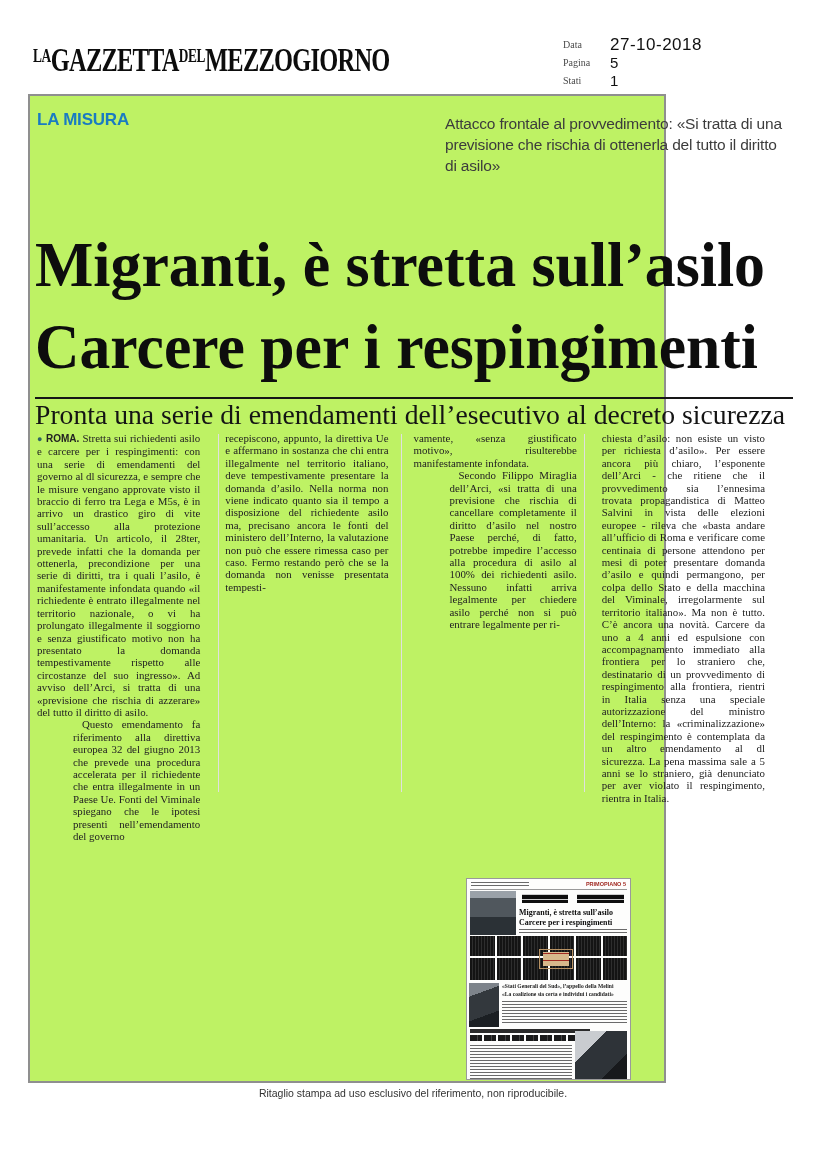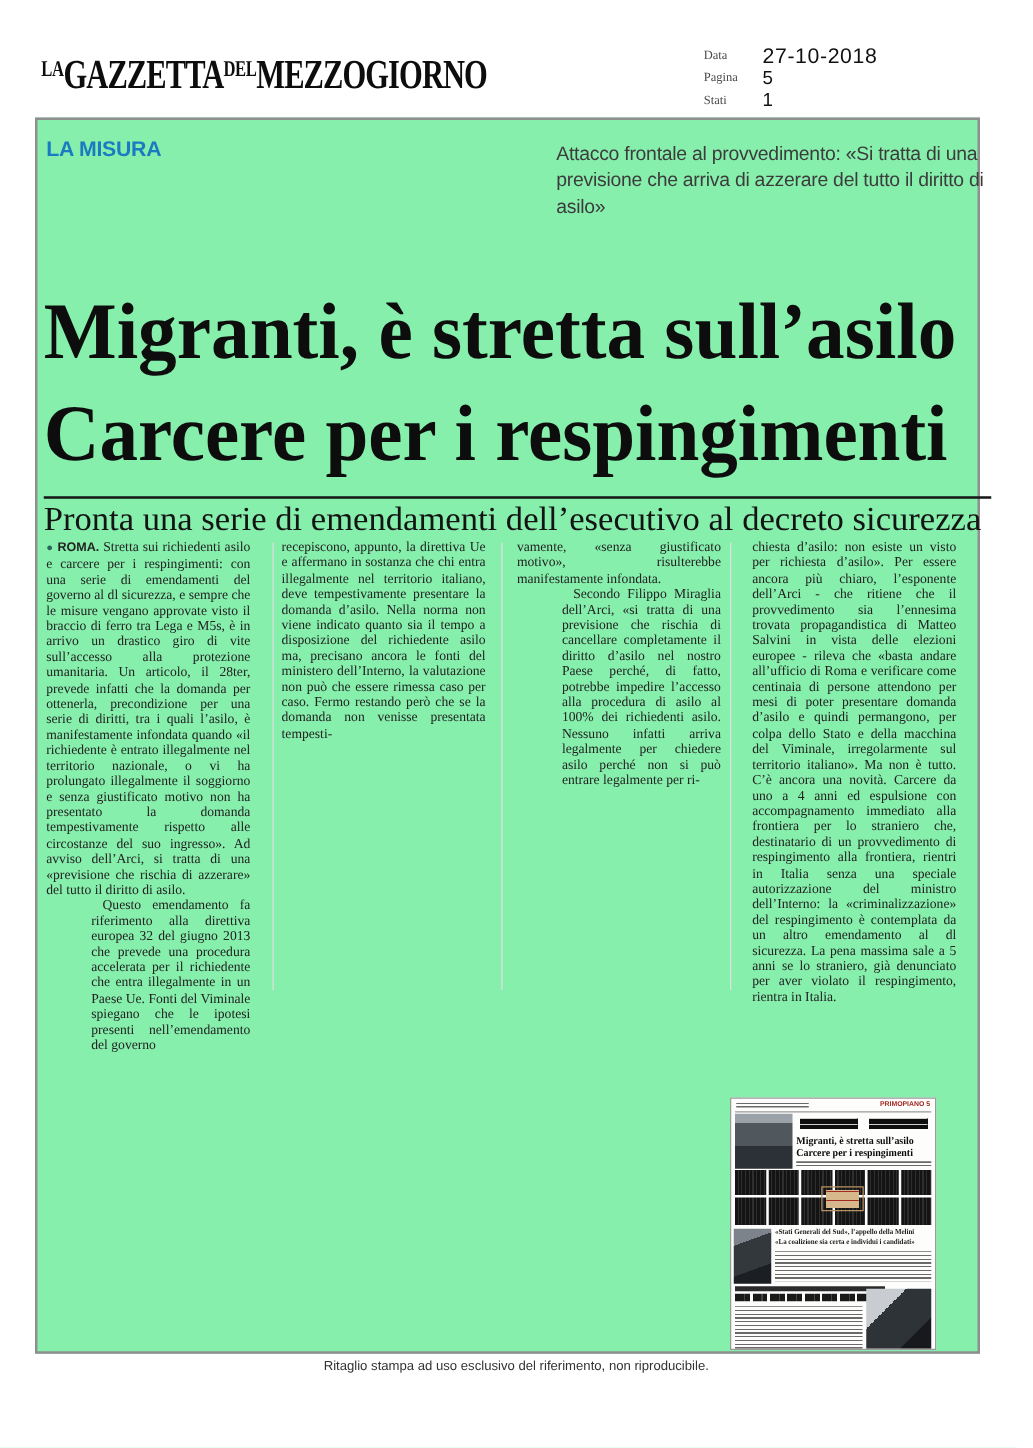--- a/index.html
+++ b/index.html
@@ -13,21 +13,21 @@
           font-family:"Liberation Serif", serif; font-weight:bold; color:#0d0d0d; letter-spacing:-1px; }
   .logo .big { font-size:33px; }
   .logo .small { font-size:18px; position:relative; top:-9px; letter-spacing:-.5px; }
   .meta { position:absolute; left:530px; top:-4px; display:grid; grid-template-columns:47px auto; row-gap:1px; }
   .meta .lbl { font-family:"Liberation Serif", serif; font-size:10px; color:#4a4a4a; align-self:center; }
   .meta .val { font-family:"Liberation Sans", sans-serif; color:#111; line-height:17px; }
   .meta .v1 { font-size:17px; letter-spacing:.5px; }
   .meta .v2, .meta .v3 { font-size:15px; }
 
   
-  .clip { position:absolute; left:28px; top:94px; width:756px; height:989px; border:2px solid #8f8f8f; background:#86efac; }
+  .clip { position:absolute; left:28px; top:94px; width:638px; height:989px; border:2px solid #8f8f8f; background:#bef264; }
 
   .kickers { position:absolute; left:7px; top:14px; width:752px; display:flex; }
   .kick { width:408px; }
   .kick.right { width:344px; }
   .kick-label { font-family:"Liberation Sans", sans-serif; font-weight:bold; font-size:17px; letter-spacing:-.2px; }
   .kick-text { font-family:"Liberation Sans", sans-serif; font-size:15.5px; line-height:21px; color:#3c3c3c; margin-top:3px; letter-spacing:-.2px; }
 
   .headline-svg { position:absolute; left:5px; top:128px; }
   .hl { font-family:"Liberation Serif", serif; font-weight:bold; fill:#0d0d0d; font-size:64px; }
   .rule { position:absolute; left:5px; top:301px; width:758px; height:2px; background:#161616; }
@@ -83,21 +83,21 @@
     </div>
   </div>
 
   <div class="clip">
 
     <div class="kickers">
       <div class="kick">
         <div class="kick-label" style="color:#1a7bc2">LA MISURA</div>
       </div>
       <div class="kick right">
-        <div class="kick-text">Attacco frontale al provvedimento: «Si tratta di una previsione che arriva di azzerare del tutto il diritto di asilo»</div>
+        <div class="kick-text">Attacco frontale al provvedimento: «Si tratta di una previsione che rischia di ottenerla del tutto il diritto di asilo»</div>
       </div>
     </div>
 
     <svg class="headline-svg" width="758" height="165" viewBox="0 0 758 165">
       <text class="hl" x="0" y="62" textLength="730" lengthAdjust="spacingAndGlyphs">Migranti, è stretta sull’asilo</text>
       <text class="hl" x="0" y="144" textLength="723" lengthAdjust="spacingAndGlyphs">Carcere per i respingimenti</text>
     </svg>
 
     <div class="rule"></div>
 

